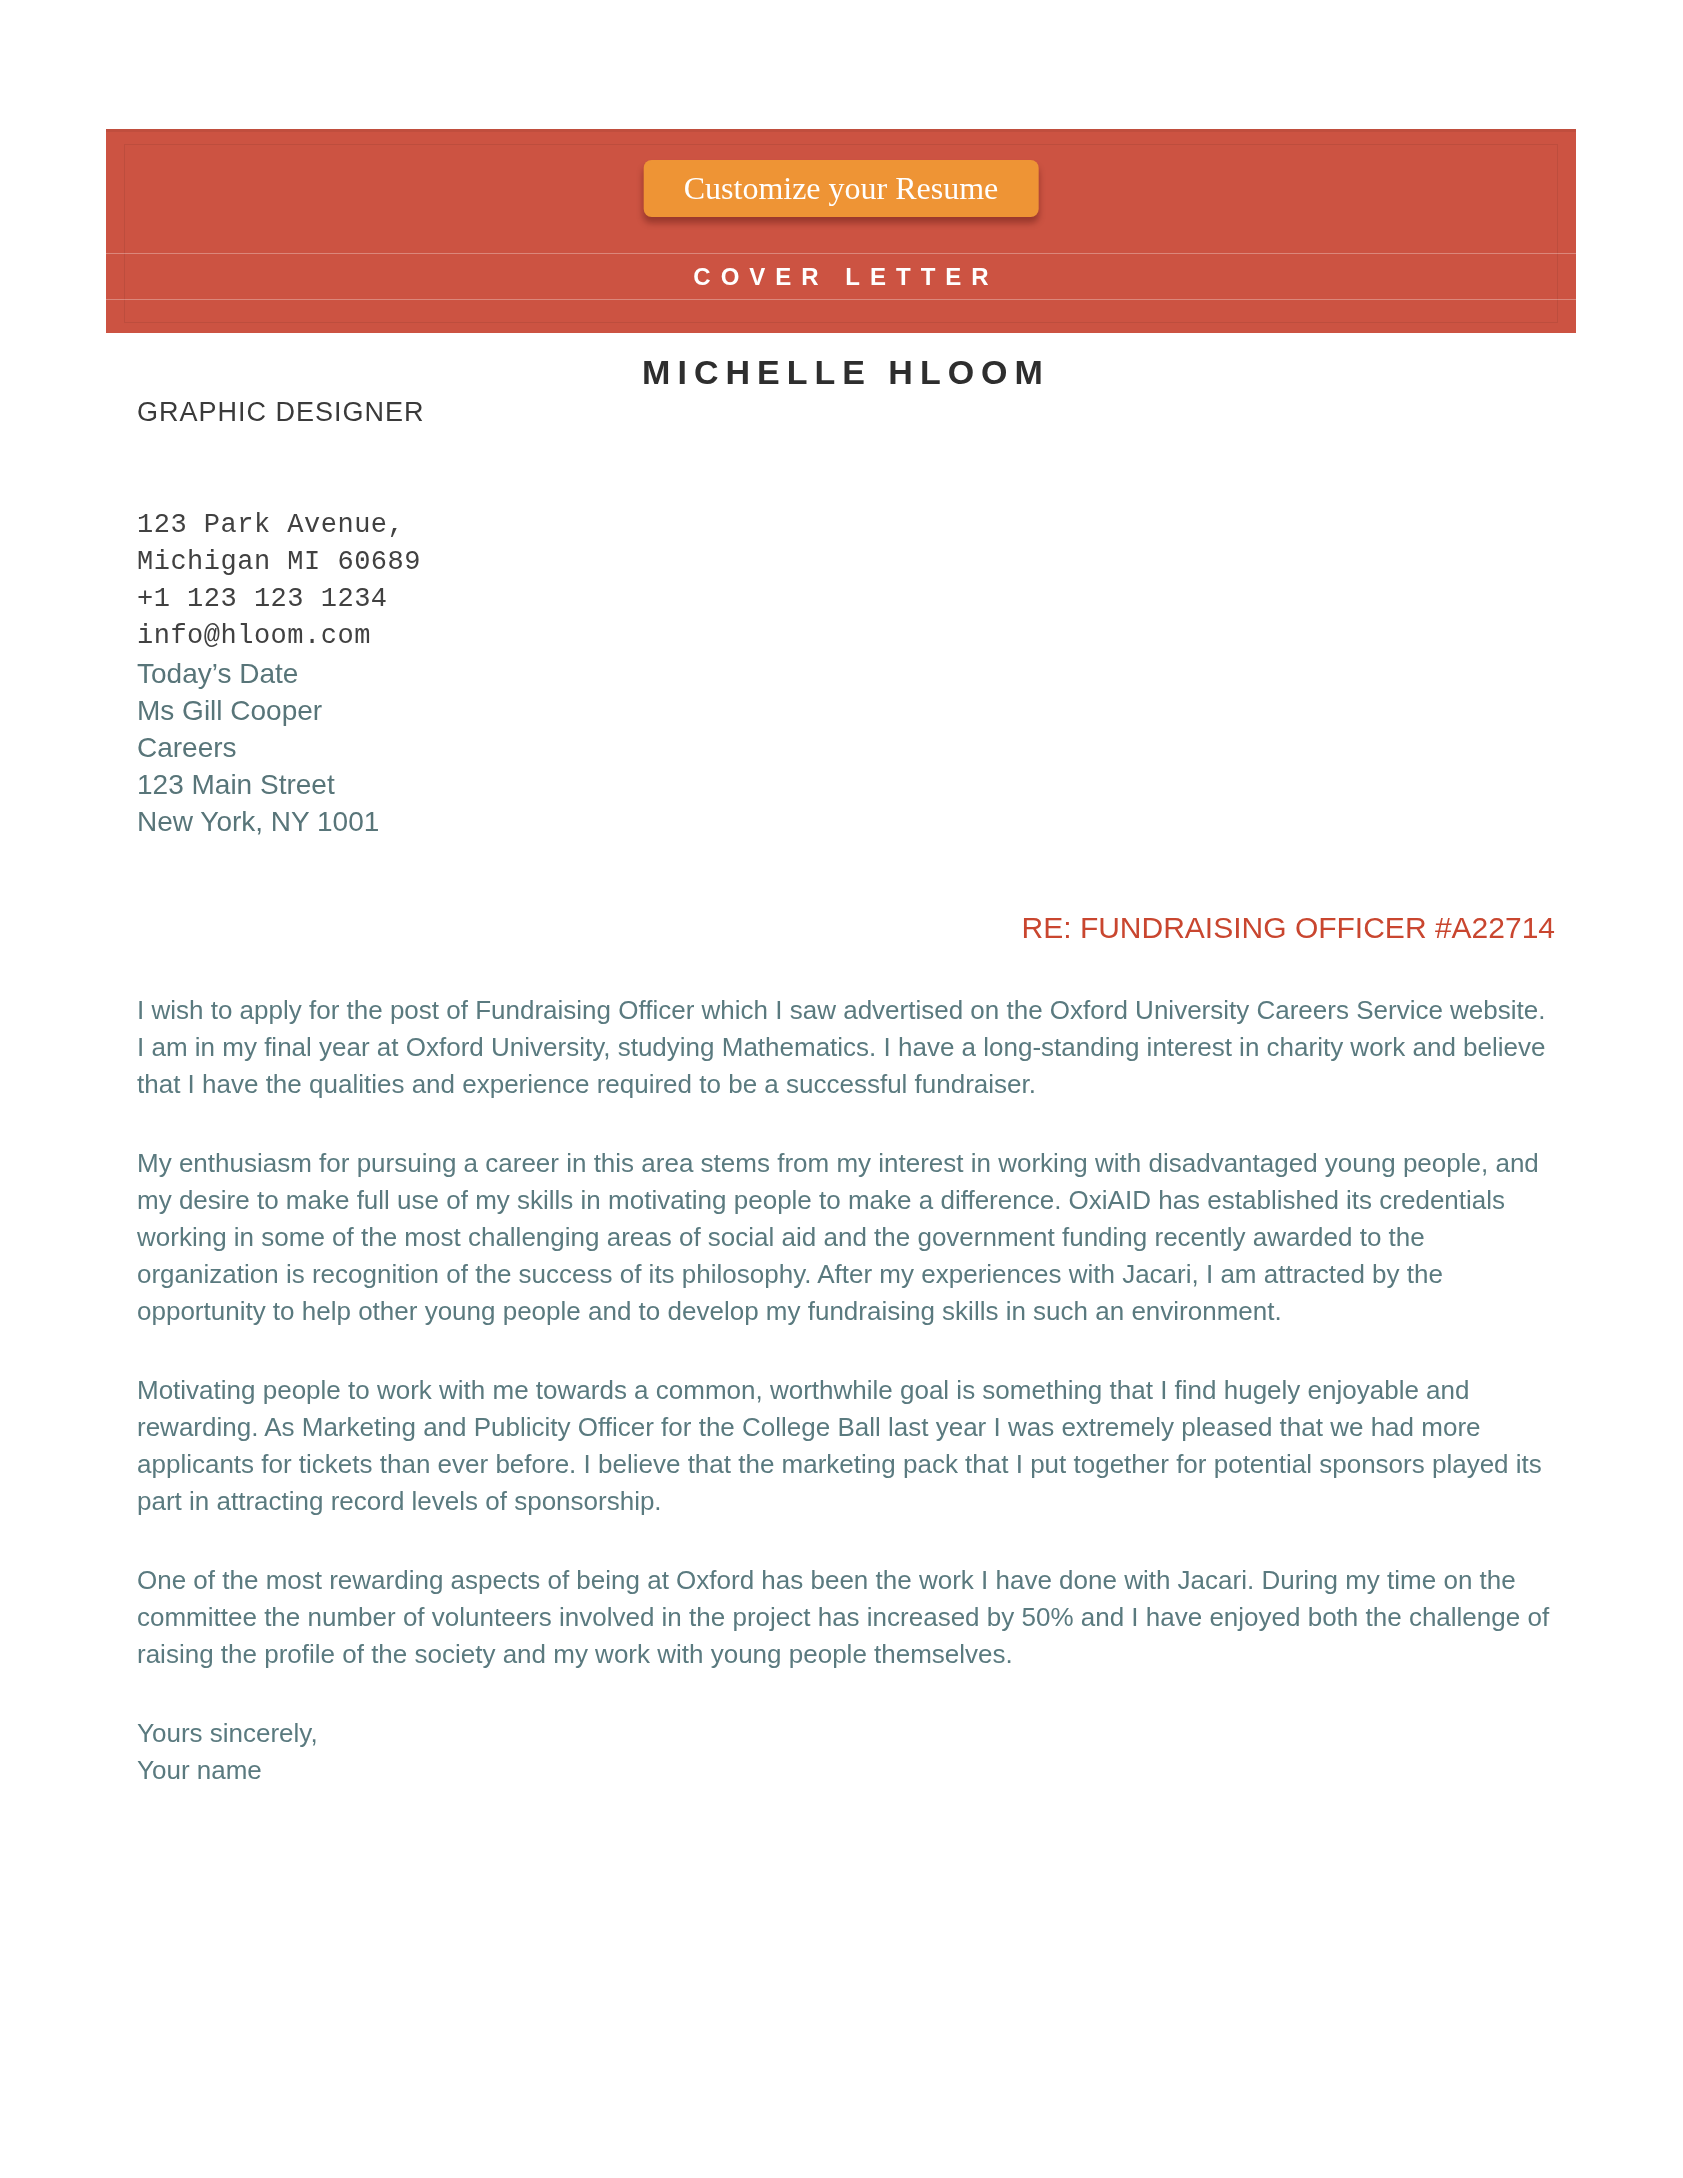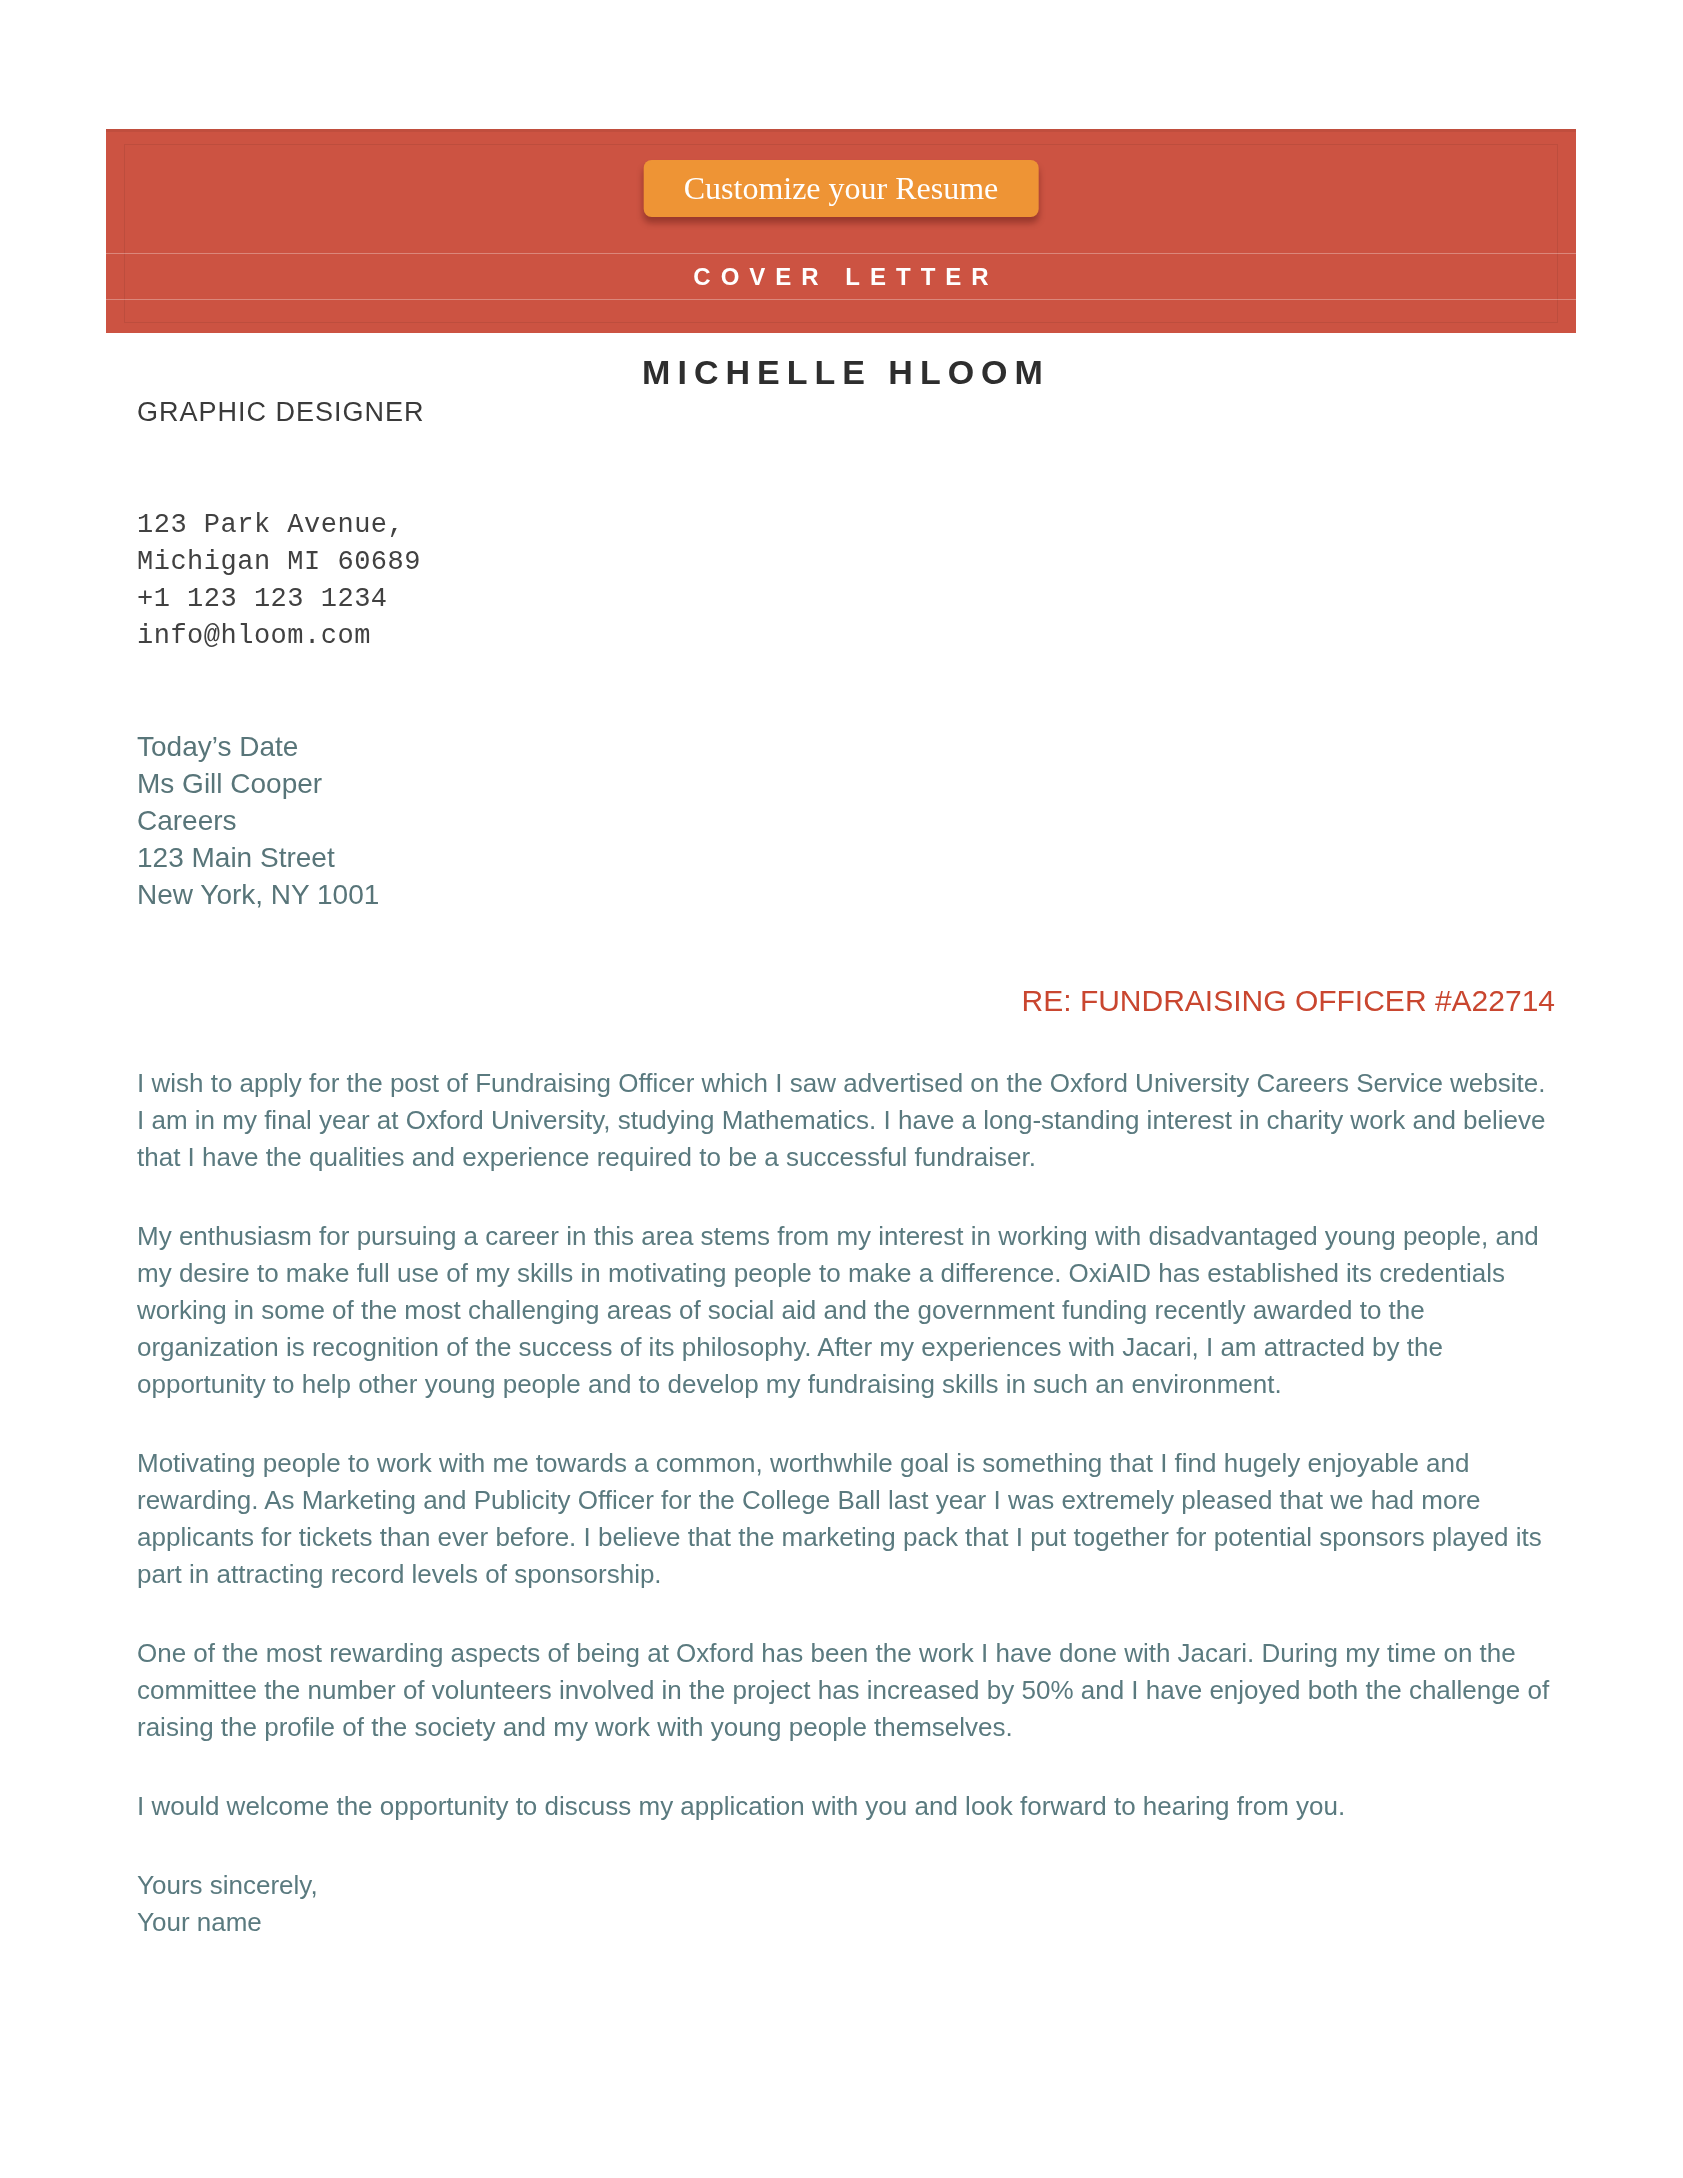--- a/index.html
+++ b/index.html
@@ -90,21 +90,20 @@
   }
   .address-block {
     margin-top: 79px;
     font-size: 27px;
     line-height: 37px;
     letter-spacing: 0.5px;
     color: var(--address-color, #414141);
     font-family: Liberation Mono, monospace;
   }
   .recipient-block {
-    margin-top: 73px;
     font-size: 28px;
     line-height: 37px;
     color: var(--recipient-color, #587579);
   }
   .subject-line {
     margin-top: 71px;
     font-size: 30px;
     font-weight: normal;
     color: var(--subject-color, #c9462f);
     text-align: right;
@@ -157,20 +156,19 @@
     <div>New York, NY 1001</div>
   </div>
 
   <div class="subject-line">RE: FUNDRAISING OFFICER #A22714</div>
 
   <div class="letter-body">
     <p>I wish to apply for the post of Fundraising Officer which I saw advertised on the Oxford University Careers Service website. I am in my final year at Oxford University, studying Mathematics. I have a long-standing interest in charity work and believe that I have the qualities and experience required to be a successful fundraiser.</p>
     <p>My enthusiasm for pursuing a career in this area stems from my interest in working with disadvantaged young people, and my desire to make full use of my skills in motivating people to make a difference. OxiAID has established its credentials working in some of the most challenging areas of social aid and the government funding recently awarded to the organization is recognition of the success of its philosophy. After my experiences with Jacari, I am attracted by the opportunity to help other young people and to develop my fundraising skills in such an environment.</p>
     <p>Motivating people to work with me towards a common, worthwhile goal is something that I find hugely enjoyable and rewarding. As Marketing and Publicity Officer for the College Ball last year I was extremely pleased that we had more applicants for tickets than ever before. I believe that the marketing pack that I put together for potential sponsors played its part in attracting record levels of sponsorship.</p>
     <p>One of the most rewarding aspects of being at Oxford has been the work I have done with Jacari. During my time on the committee the number of volunteers involved in the project has increased by 50% and I have enjoyed both the challenge of raising the profile of the society and my work with young people themselves.</p>
-    <p>I would welcome the opportunity to discuss my application with you and look forward to hearing from you.</p>
   </div>
 
   <div class="closing-line">Yours sincerely,</div>
   <div class="closing-line">Your name</div>
 
 </div>
 
 
 </body></html>

